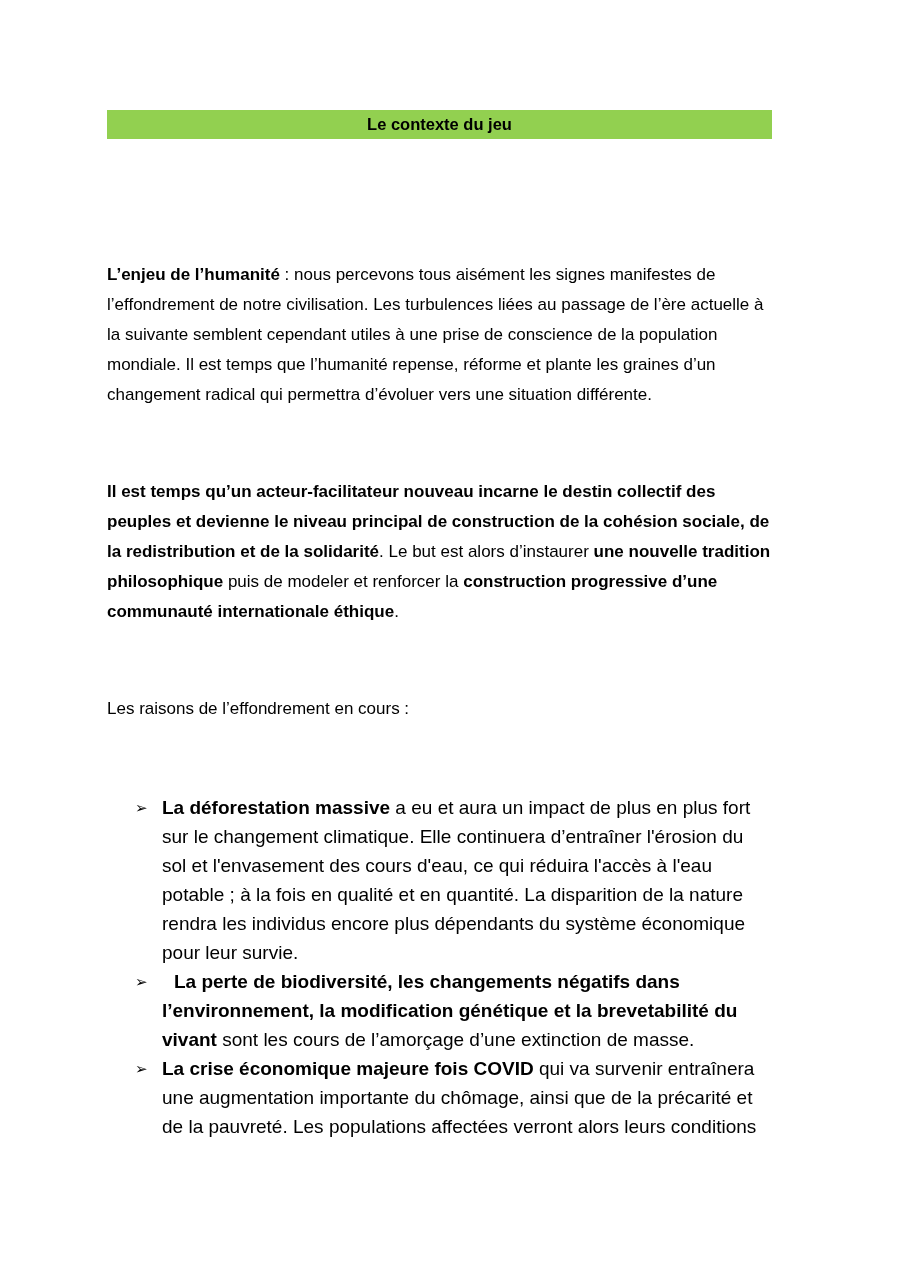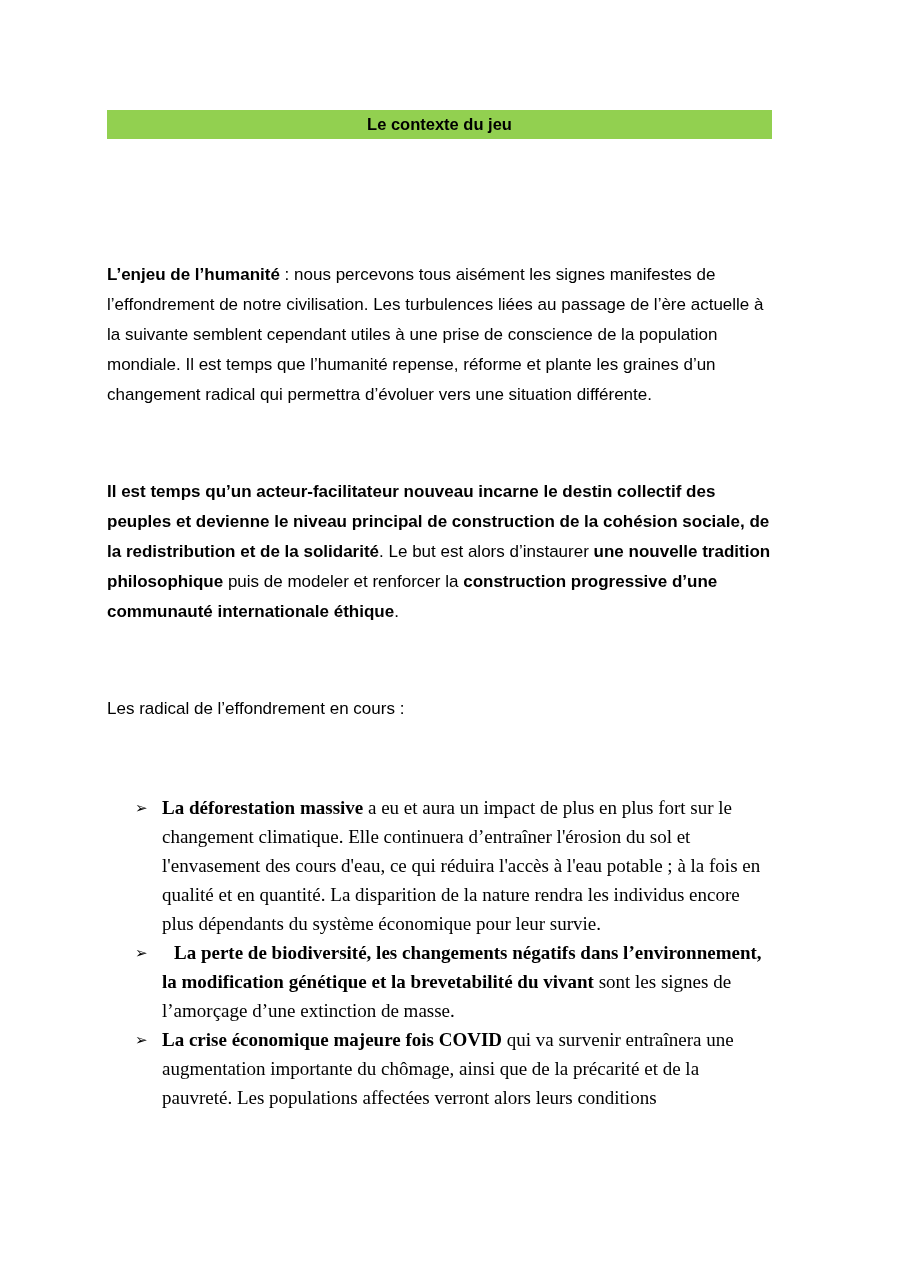--- a/index.html
+++ b/index.html
@@ -46,46 +46,45 @@
     align-items: flex-start;
   }
   .bullet-marker {
     flex: 0 0 27px;
     width: 27px;
     font-size: 15px;
     line-height: 29px;
   }
   .bullet-content {
     flex: 1 1 auto;
-    font-family: Liberation Serif, serif;
   }
 </style>
 </head>
 <body>
 
 <div class="page">
 
   <div class="header-bar" style="background-color: rgb(146, 208, 80);">
     <span>Le contexte du jeu</span>
   </div>
 
   <p class="para"><span style="font-weight: bold;">L’enjeu de l’humanité</span><span> : nous percevons tous aisément les signes manifestes de l’effondrement de notre civilisation. Les turbulences liées au passage de l’ère actuelle à la suivante semblent cependant utiles à une prise de conscience de la population mondiale. Il est temps que l’humanité repense, réforme et plante les graines d’un changement radical qui permettra d’évoluer vers une situation différente.</span></p>
 
   <p class="para"><span style="font-weight: bold;">Il est temps qu’un acteur-facilitateur nouveau incarne le destin collectif des peuples et devienne le niveau principal de construction de la cohésion sociale, de la redistribution et de la solidarité</span><span>. Le but est alors d’instaurer </span><span style="font-weight: bold;">une nouvelle tradition philosophique</span><span> puis de modeler et renforcer la </span><span style="font-weight: bold;">construction progressive d’une communauté internationale éthique</span><span>.</span></p>
 
-  <p class="para intro">Les radical de l’effondrement en cours :</p>
+  <p class="para intro">Les raisons de l’effondrement en cours :</p>
 
   <ul class="reasons-list">
     <li>
       <span class="bullet-marker">➢</span>
       <span class="bullet-content"><span style="font-weight: bold;">La déforestation massive</span><span> a eu et aura un impact de plus en plus fort sur le changement climatique. Elle continuera d’entraîner l'érosion du sol et l'envasement des cours d'eau, ce qui réduira l'accès à l'eau potable ; à la fois en qualité et en quantité. La disparition de la nature rendra les individus encore plus dépendants du système économique pour leur survie.</span></span>
     </li>
     <li>
       <span class="bullet-marker">➢</span>
-      <span class="bullet-content"><span style="font-weight: bold; margin-left: 12px;">La perte de biodiversité, les changements négatifs dans l’environnement, la modification génétique et la brevetabilité du vivant</span><span> sont les signes de l’amorçage d’une extinction de masse.</span></span>
+      <span class="bullet-content"><span style="font-weight: bold; margin-left: 12px;">La perte de biodiversité, les changements négatifs dans l’environnement, la modification génétique et la brevetabilité du vivant</span><span> sont les cours de l’amorçage d’une extinction de masse.</span></span>
     </li>
     <li>
       <span class="bullet-marker">➢</span>
       <span class="bullet-content"><span style="font-weight: bold;">La crise économique majeure fois COVID</span><span> qui va survenir entraînera une augmentation importante du chômage, ainsi que de la précarité et de la pauvreté. Les populations affectées verront alors leurs conditions</span></span>
     </li>
   </ul>
 
 </div>
 
 </body></html>

